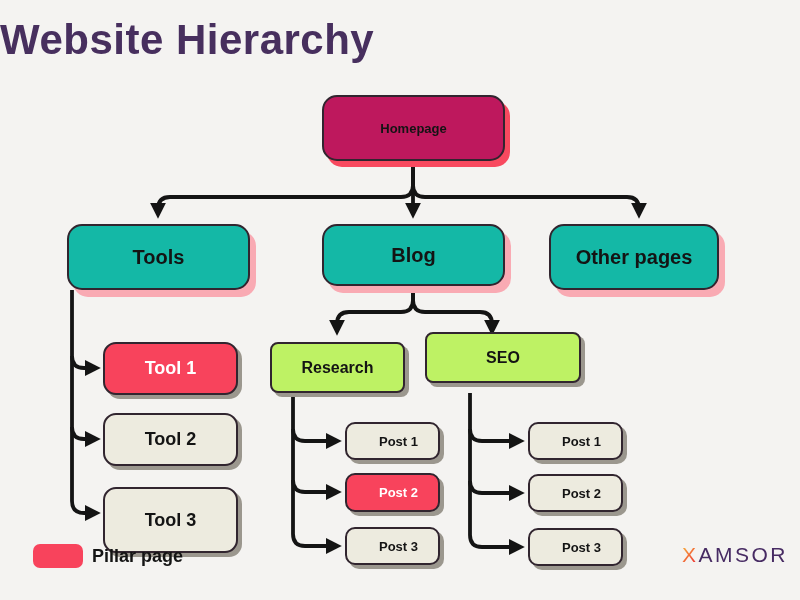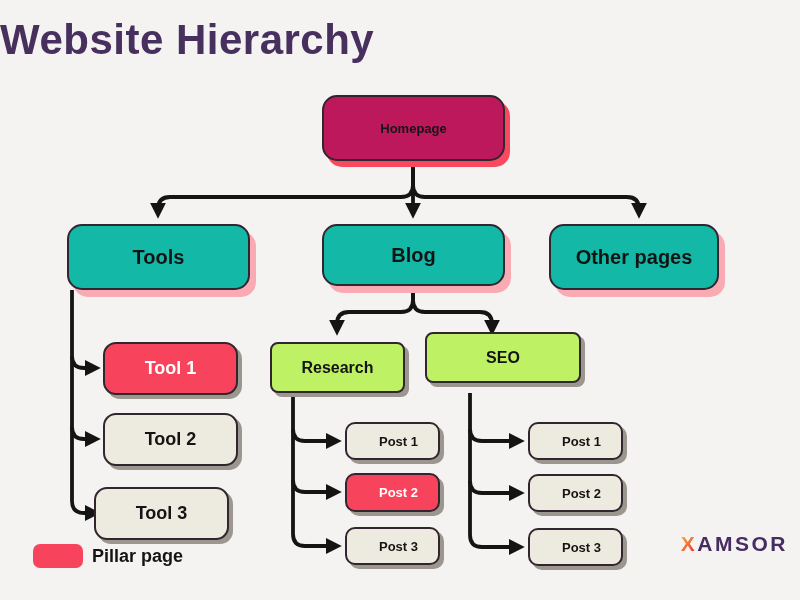--- a/index.html
+++ b/index.html
@@ -20,21 +20,21 @@
   .homepage{background:#be185d;box-shadow:5px 6px 0 #f8495f;font-size:13px;}
   .level2{background:#14b8a6;box-shadow:6px 7px 0 #f9aab3;font-size:20px;}
   .beige{background:#edebdf;box-shadow:4px 4px 0 #9b978e;font-size:18px;border-radius:13px;}
   .pillar{background:#f8435c;color:#ffffff;box-shadow:4px 4px 0 #9b978e;font-size:18px;border-radius:13px;}
   .pink{background:#bef264;box-shadow:4px 4px 0 #9b978e;font-size:16px;border-radius:8px;}
   .post{font-size:13px;border-radius:10px;border-width:2px;padding-left:12px;}
   .legend{position:absolute;left:33px;top:544px;display:flex;align-items:center;}
   .legend-swatch{width:50px;height:24px;background:#f8435c;border-radius:7px;}
   .legend-label{margin-left:9px;font-size:18px;font-weight:bold;color:#141414;}
   .logo{
-    position:absolute;right:12px;top:532px;font-size:21px;font-weight:700;
+    position:absolute;right:12px;top:543px;font-size:21px;font-weight:400;
     letter-spacing:2.5px;color:#472b63;
   }
   .logo .x{
     background:linear-gradient(135deg,#f6a03a 20%,#ee3c33 80%);
     -webkit-background-clip:text;background-clip:text;
     -webkit-text-fill-color:transparent;color:#f2582c;
   }
 </style>
 </head>
 <body>
@@ -71,21 +71,21 @@
   </svg>
 
   <div class="box homepage" style="left:322px;top:95px;width:183px;height:66px;">Homepage</div>
 
   <div class="box level2" style="left:67px;top:224px;width:183px;height:66px;">Tools</div>
   <div class="box level2" style="left:322px;top:224px;width:183px;height:62px;">Blog</div>
   <div class="box level2" style="left:549px;top:224px;width:170px;height:66px;">Other pages</div>
 
   <div class="box pillar" style="left:103px;top:342px;width:135px;height:53px;">Tool 1</div>
   <div class="box beige" style="left:103px;top:413px;width:135px;height:53px;">Tool 2</div>
-  <div class="box beige" style="left:94px;top:487px;width:135px;height:53px;">Tool 3</div>
+  <div class="box beige" style="left:103px;top:487px;width:135px;height:66px;">Tool 3</div>
 
   <div class="box pink" style="left:270px;top:342px;width:135px;height:51px;">Research</div>
   <div class="box pink" style="left:425px;top:332px;width:156px;height:51px;">SEO</div>
 
   <div class="box beige post" style="left:345px;top:422px;width:95px;height:38px;">Post 1</div>
   <div class="box pillar post" style="left:345px;top:473px;width:95px;height:39px;">Post 2</div>
   <div class="box beige post" style="left:345px;top:527px;width:95px;height:38px;">Post 3</div>
 
   <div class="box beige post" style="left:528px;top:422px;width:95px;height:38px;">Post 1</div>
   <div class="box beige post" style="left:528px;top:474px;width:95px;height:38px;">Post 2</div>

